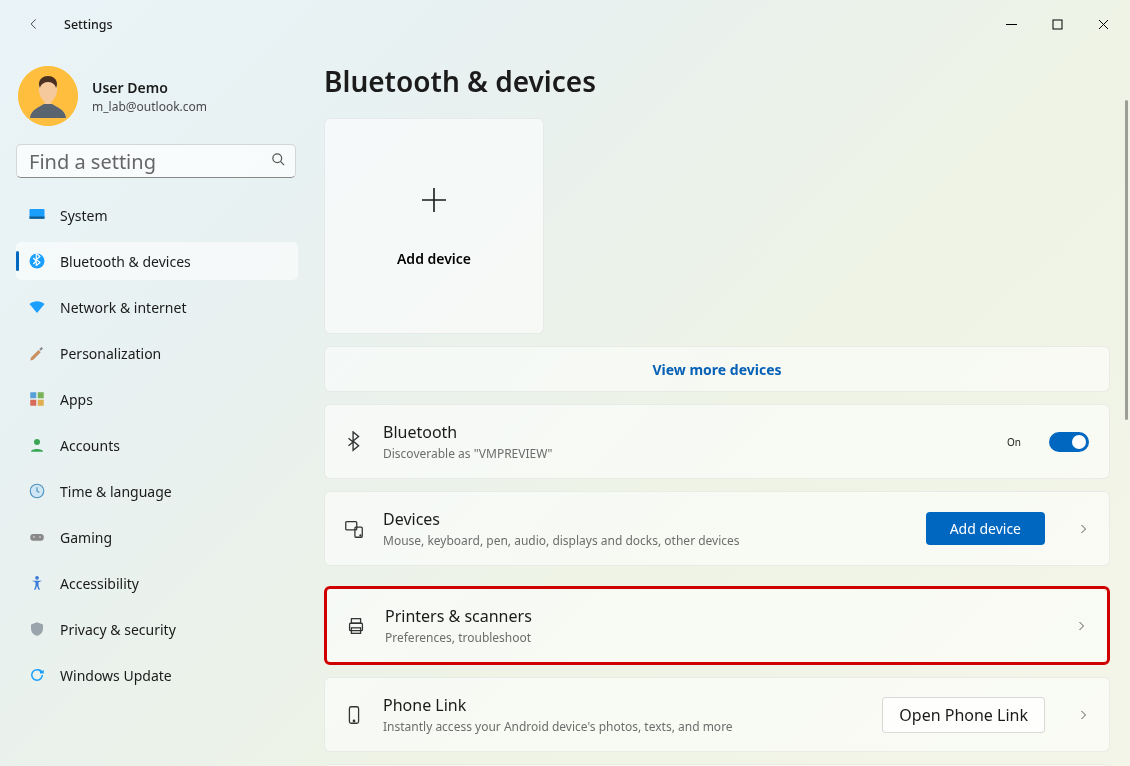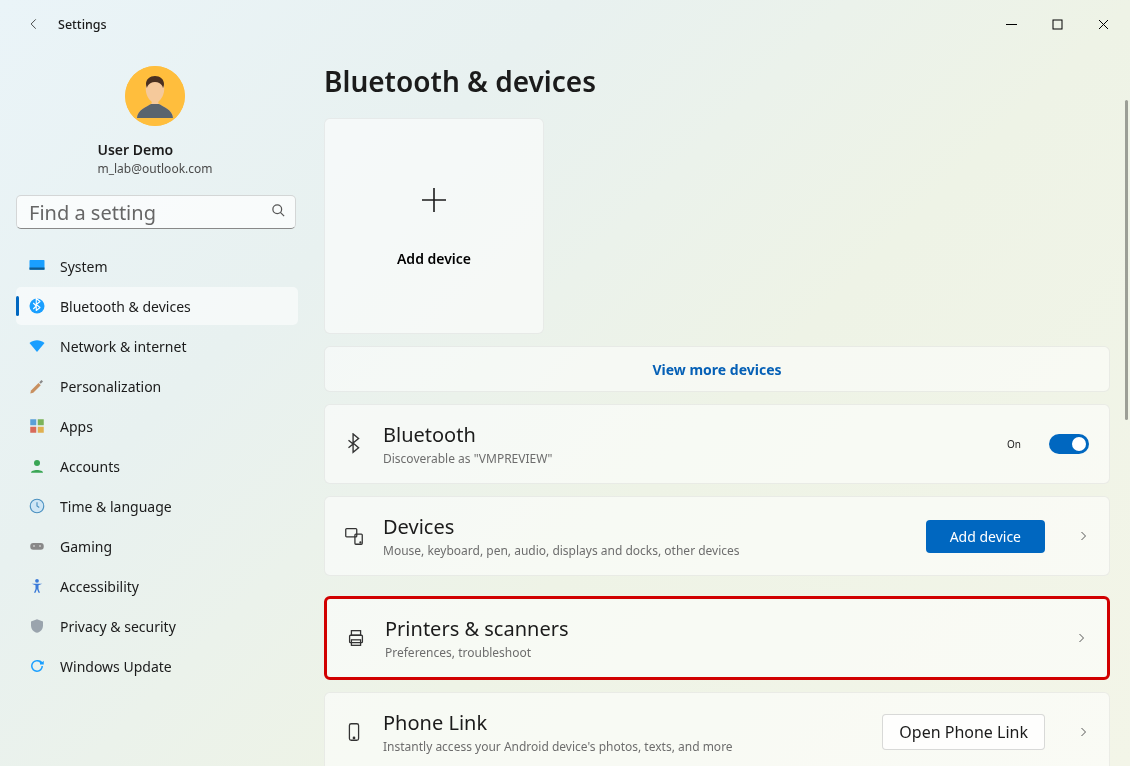--- a/index.html
+++ b/index.html
@@ -2,54 +2,54 @@
 <html><head>
 <meta charset="utf-8">
 <style>
 * { box-sizing: border-box; margin: 0; padding: 0; font-family: "Segoe UI", system-ui, sans-serif; }
 body {
   width: 1130px; height: 766px; overflow: hidden;
   background: linear-gradient(135deg, #eaf4f8 0%, #e8f1f0 30%, #eef3e6 60%, #f3f5e8 100%);
   position: relative;
 }
 .titlebar { height: 48px; display: flex; align-items: center; justify-content: space-between; padding: 0 4px 0 8px; }
-.titlebar-left { display: flex; align-items: center; gap: 10px; padding-left: 12px; justify-content: space-between; }
+.titlebar-left { display: flex; align-items: center; gap: 16px; padding-left: 12px; justify-content: space-between; }
 .back-btn { width: 28px; height: 28px; display:flex;align-items:center;justify-content:center; border-radius:4px; }
 .app-title { font-size: 12.5px; color:#1b1b1b; font-weight: 500; }
 .win-controls { display:flex; }
 .win-btn { width: 46px; height: 32px; display:flex;align-items:center;justify-content:center; }
 .win-btn svg { width: 11px; height: 11px; }
 .layout { display:flex; height: calc(100% - 48px); }
 .sidebar { width: 310px; padding: 10px 12px 0 16px; display:flex;flex-direction:column; }
-.profile { display:flex; align-items:center; gap:14px; margin: 8px 6px 18px 2px; flex-direction: column; }
+.profile { display:flex; align-items:center; gap:14px; margin: 8px 6px 18px 2px; }
 .avatar { width: 60px; height:60px; border-radius:50%; background:#ffbe3d; position:relative; overflow:hidden; flex-shrink:0; }
 .avatar svg { width:100%; height:100%; }
 .profile-text .pname { font-size: 14px; font-weight:600; color:#1b1b1b; }
 .profile-text .pemail { font-size: 12px; color:#4a4a4a; margin-top:1px; }
 .search-wrap { position:relative; margin: 0 2px 18px 0; }
 .search-input { width: 100%; height: 34px; border: 1px solid rgba(0,0,0,.15); border-bottom: 1.5px solid #888; border-radius: 5px; background: rgba(255,255,255,.7); padding: 0 36px 0 12px; font-size: 20px; color:#3b82f6; outline:none; }
 .search-input::placeholder { color:#666; }
 .search-icon { position:absolute; right:10px; top:50%; transform:translateY(-50%); color:#555; }
-.nav { display:flex; flex-direction:column; gap:2px; }
+.nav { display:flex; flex-direction:column; gap:8px; }
 .nav-item { display:flex; align-items:center; gap:14px; height:38px; padding:0 12px; border-radius:5px; font-size:14px; color:#1b1b1b; cursor:default; position:relative; }
 .nav-item.active { background: rgba(255,255,255,.55); }
 .nav-item.active::before { content:""; position:absolute; left:0; top:9px; bottom:9px; width:3px; background:#0067c0; border-radius:3px; }
 .nav-icon { width:18px; height:18px; display:flex;align-items:center;justify-content:center; flex-shrink:0; }
 .nav-icon svg { width:18px; height:18px; }
 .main { flex:1; padding: 10px 20px 0 14px; overflow-y:auto; position:relative; }
 .page-title { font-size: 28px; font-weight:600; color:#1b1b1b; margin: 4px 0 18px 0; }
 .add-card { width:220px; height:216px; background: rgba(255,255,255,.55); border:1px solid rgba(0,0,0,.06); border-radius:6px; display:flex;flex-direction:column;align-items:center;justify-content:center; gap:24px; }
 .add-plus { font-size:30px; font-weight:300; }
 .add-label { font-size:14px; font-weight:600; }
 .view-more { margin-top:12px; height:46px; background: rgba(255,255,255,.5); border:1px solid rgba(0,0,0,.06); border-radius:6px; display:flex;align-items:center;justify-content:center; color:#0560b6; font-size:14px;font-weight:bold; }
 .card { margin-top:12px; background: rgba(255,255,255,.55); border:1px solid rgba(0,0,0,.06); border-radius:6px; padding: 16px 20px 16px 18px; display:flex; align-items:center; gap:18px; }
 .card-icon { width:22px; height:22px; display:flex;align-items:center;justify-content:center; color:#333; flex-shrink:0;}
 .card-icon svg { width:100%; height:100%; }
 .card-body { flex:1; }
-.card-title { font-size:20px; color:#1b1b1b; }
+.card-title { font-size:16px; color:#1b1b1b; }
 .card-sub { font-size:12px; color:#6d6d6d; margin-top:2px; }
 .toggle-label { font-size:10px; color:#1b1b1b; margin-right:10px; }
 .toggle { width:40px; height:20px; border-radius:20px; background:#0067c0; position:relative; }
 .toggle::after { content:""; position:absolute; right:3px; top:3px; width:14px; height:14px; background:#fff; border-radius:50%; }
 .btn-primary { background:#0067c0; color:#fff; border:none; border-radius:4px; padding: 7px 24px; font-size:14px; }
 .btn-outline { background:rgba(255,255,255,.8); color:#1b1b1b; border:1px solid rgba(0,0,0,.15); border-radius:4px; padding:6px 16px; font-size:16px; }
 .chev { color:#555; margin-left:14px; }
 .highlighted { border:3px solid #d10000 !important;margin-top:20px; }
 .scrollbar { position:absolute; right:2px; top:52px; width:3px; height:320px; background: rgba(0,0,0,.35); border-radius:3px; }
 </style>

